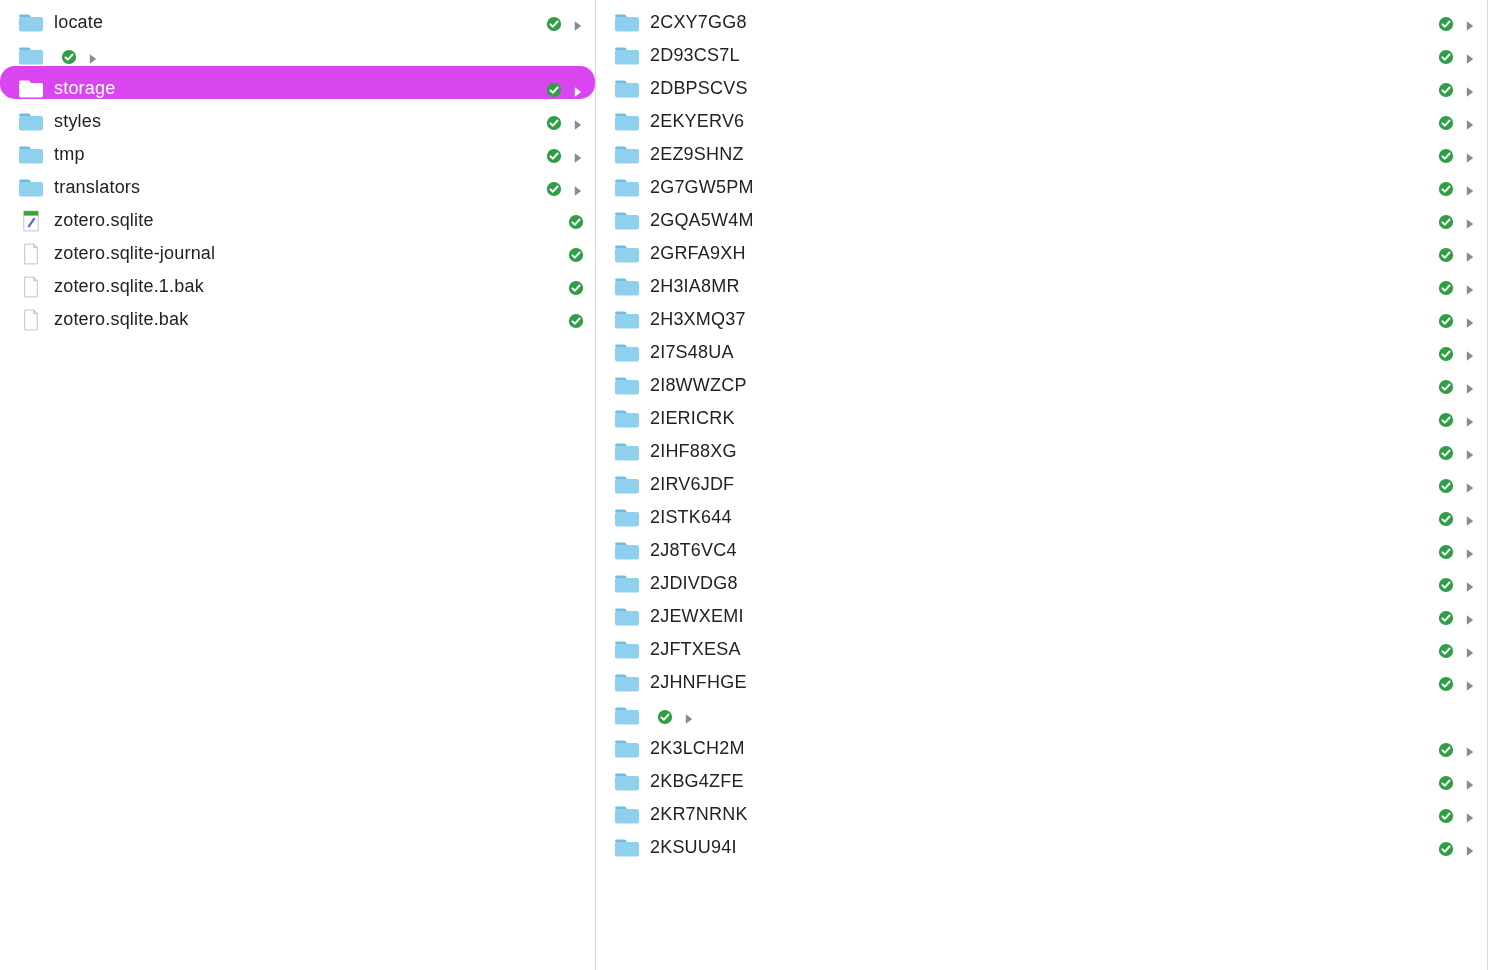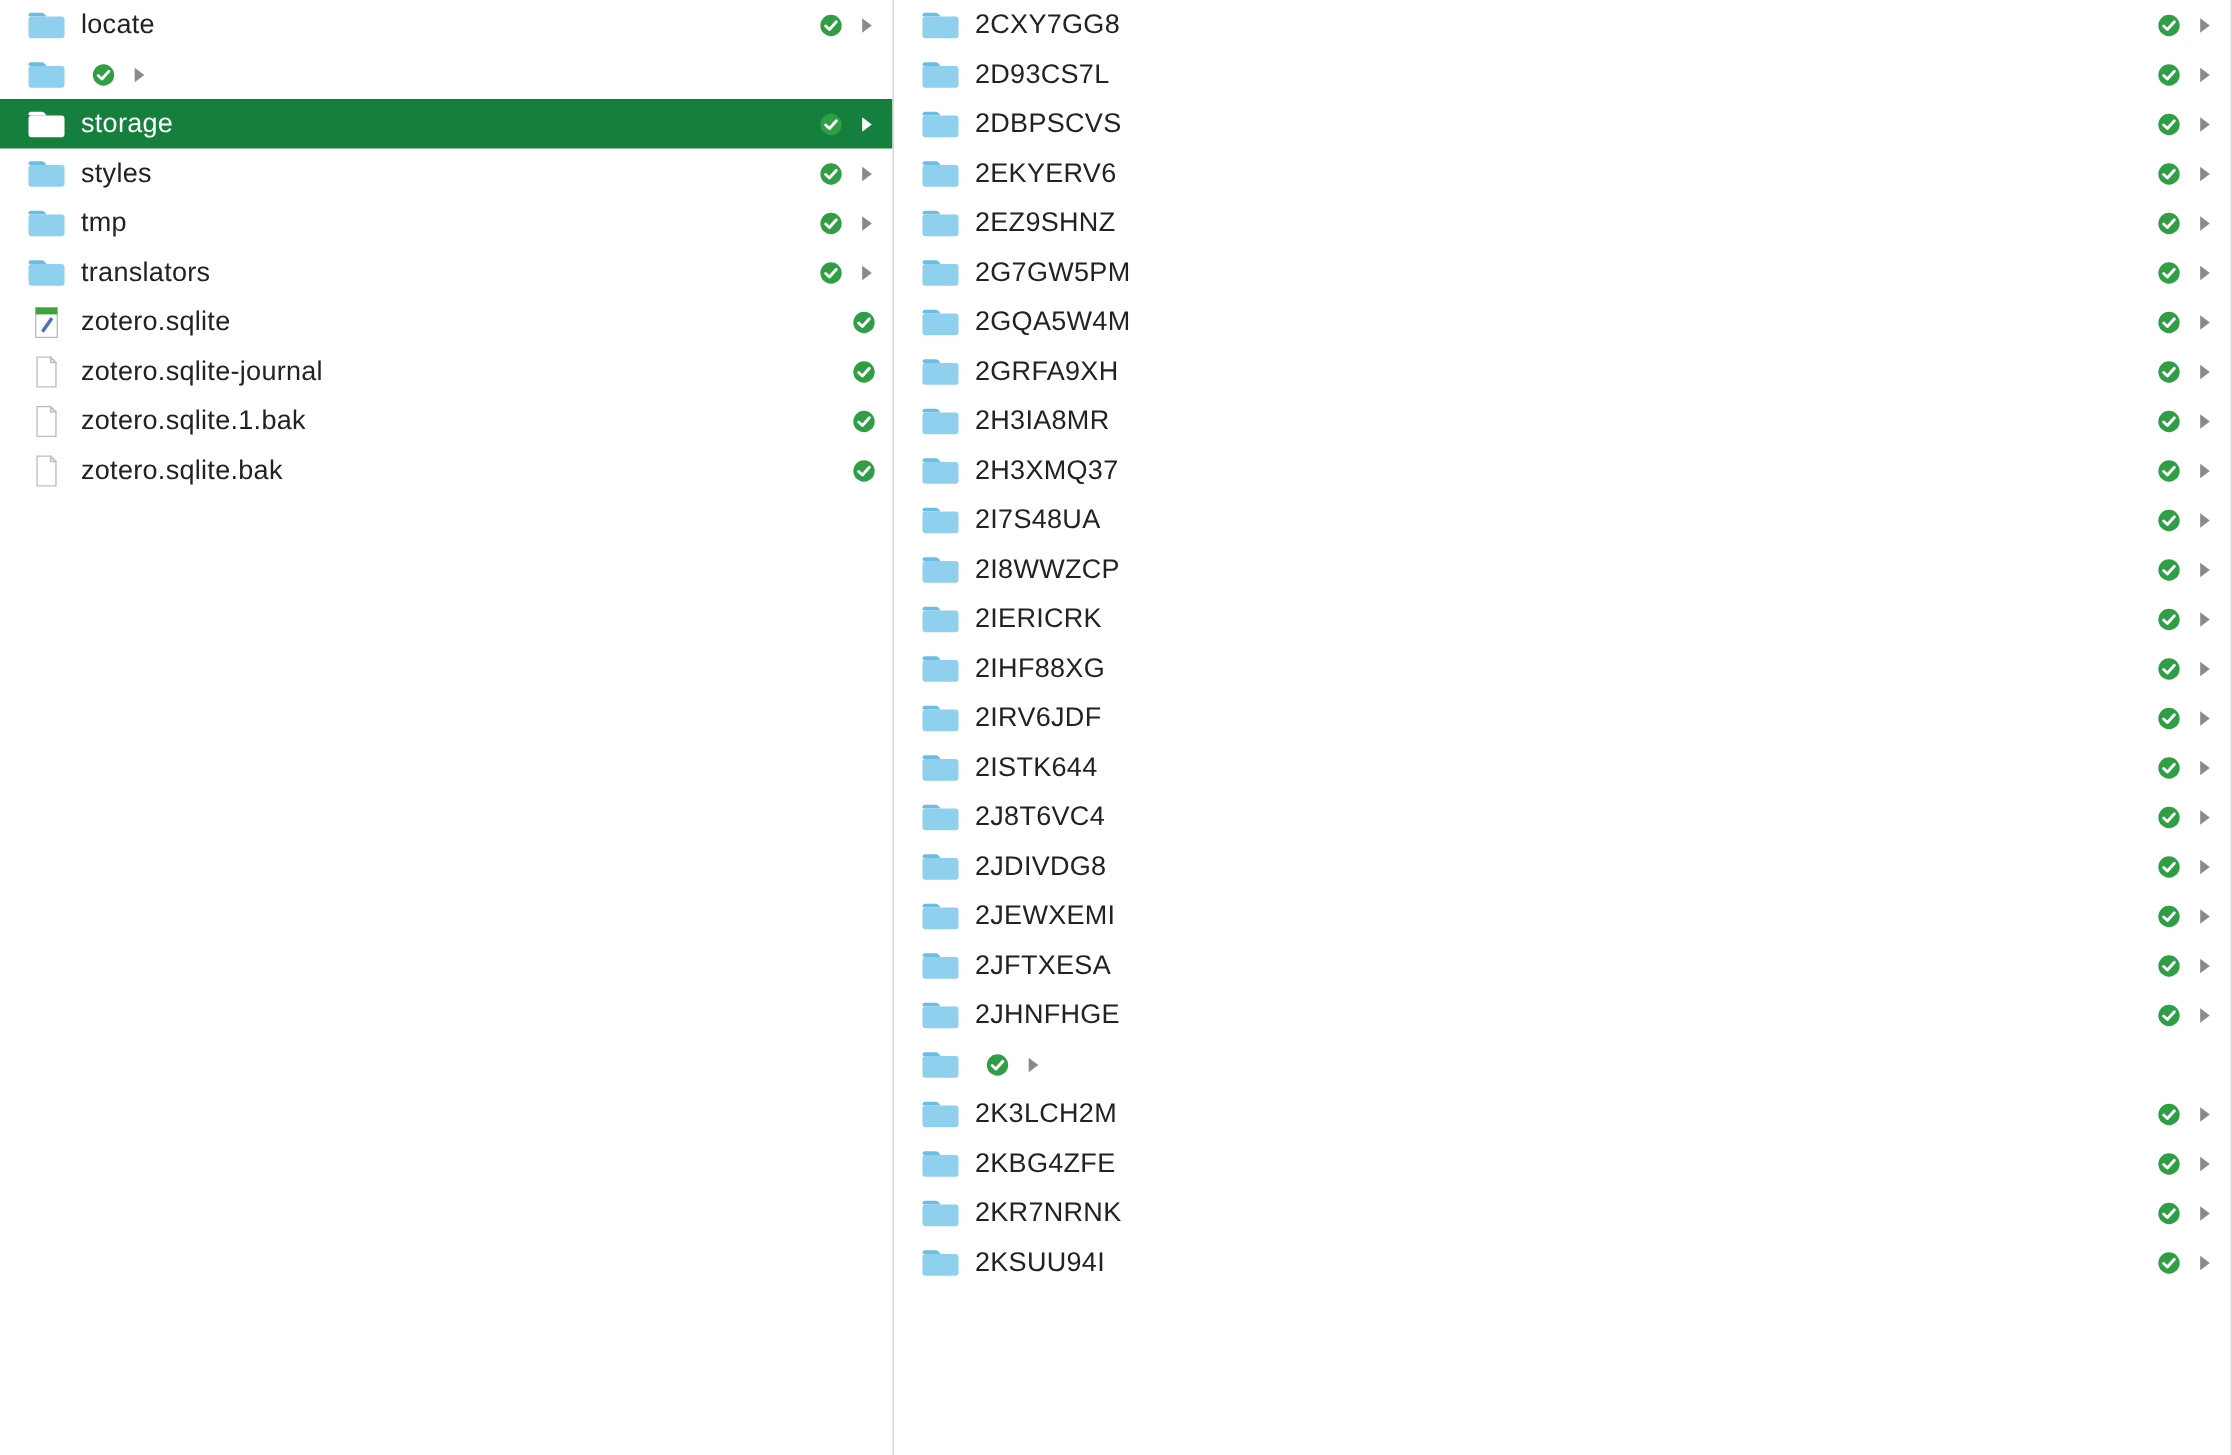--- a/index.html
+++ b/index.html
@@ -24,21 +24,21 @@
     position: relative;
   }
   .col-left { width: 596px; }
   .col-right { flex: 1; }
   .list {
     list-style: none;
     padding: 0;
   }
   .row {
     display: flex;
-    align-items: center;
+    align-items: flex-end;
     height: 33px;
     padding: 0 10px 0 18px;
     white-space: nowrap;
     cursor: default;
   }
   .row .icon {
     width: 26px;
     height: 20px;
     margin-right: 10px;
     display: flex;
@@ -64,22 +64,23 @@
   .row .arrow {
     flex: 0 0 auto;
     width: 14px;
     height: 14px;
     margin-left: 8px;
     display: flex;
     align-items: center;
     justify-content: center;
   }
   .row.selected {
-    background: #15803d;
+    background: #d946ef;
     color: #ffffff;
+    border-radius: 15px;
   }
   .row.selected .folder-fill { fill: #ffffff; }
   .row.selected .folder-tab  { fill: #ffffff; }
   .row.selected .arrow svg path { fill: #ffffff; }
 
   
   .folder-fill { fill: #8fd0ee; }
   .folder-tab  { fill: #6bbde3; }
 
   

